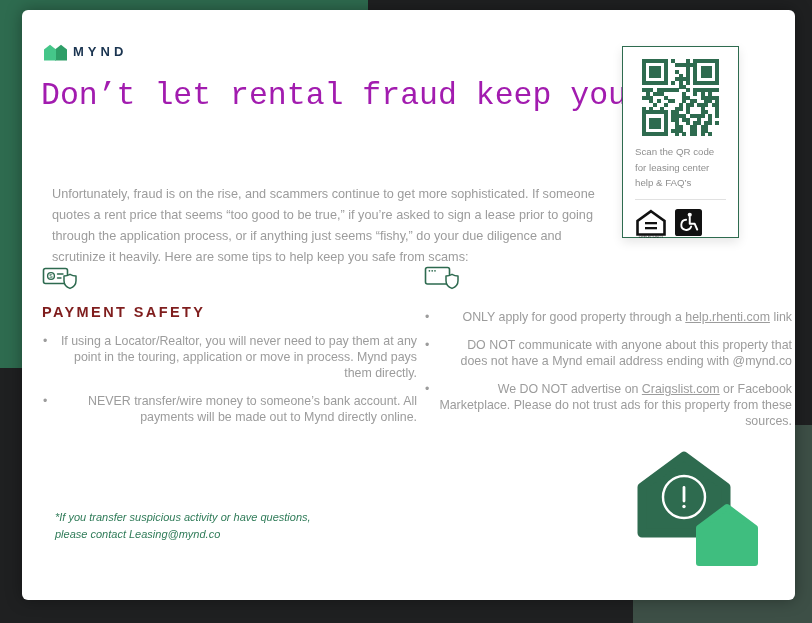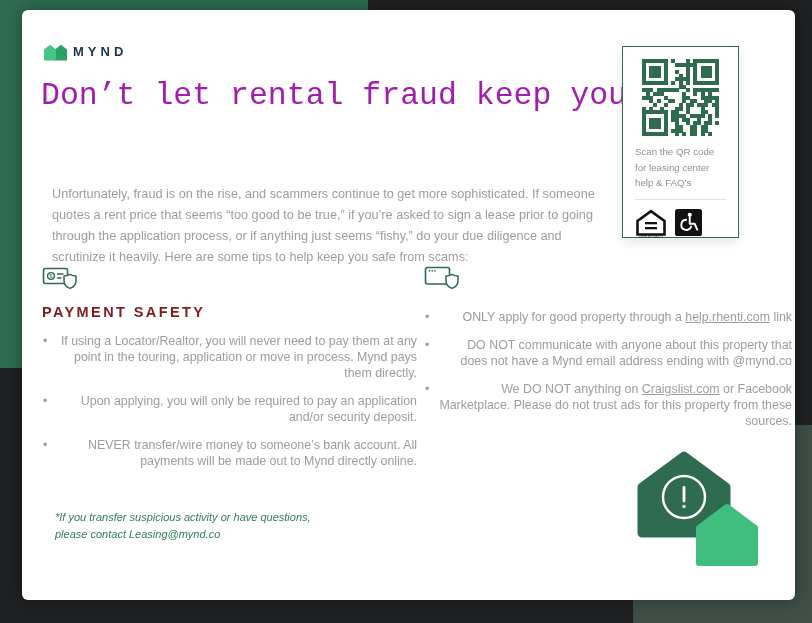--- a/index.html
+++ b/index.html
@@ -325,37 +325,36 @@
       <svg width="36" height="27" viewBox="0 0 36 27">
         <rect x="1.5" y="3.5" width="24" height="15" rx="2" fill="none" stroke="#2D6A4F" stroke-width="1.6"></rect>
         <circle cx="9" cy="11" r="3.4" fill="none" stroke="#2D6A4F" stroke-width="1.4"></circle>
         <text x="9" y="13.1" text-anchor="middle" font-size="6" font-family="Liberation Sans, sans-serif" fill="#2D6A4F">$</text>
         <path d="M15.5 9 h5.5 M15.5 13 h3.5" stroke="#2D6A4F" stroke-width="1.4" stroke-linecap="round"></path>
         <path d="M28 9.3 c1.9 1 3.9 1.6 6 1.8 v4.7 c0 3.6 -2.4 6.3 -6 7.6 c-3.6 -1.3 -6 -4 -6 -7.6 v-4.7 c2.1 -0.2 4.1 -0.8 6 -1.8 z" fill="#ffffff" stroke="#2D6A4F" stroke-width="1.5" stroke-linejoin="round"></path>
       </svg>
       <h2 class="section-title">PAYMENT SAFETY</h2>
       <ul class="bullets">
           <li><span>If using a Locator/Realtor, you will never need to pay them at any point in the touring, application or move in process. Mynd pays them directly.</span></li>
-          <li><span>Upon applying, you will only be required to pay an application and/or security deposit.</span></li>
           <li><span>NEVER transfer/wire money to someone’s bank account. All payments will be made out to Mynd directly online.</span></li>
         </ul>
     </section>
 
     <section class="col col-online">
       <svg width="36" height="27" viewBox="0 0 36 27">
         <rect x="1.5" y="2.5" width="24" height="16.5" rx="2" fill="none" stroke="#2D6A4F" stroke-width="1.6"></rect>
         <circle cx="5.4" cy="5.8" r="0.85" fill="#2D6A4F"></circle>
         <circle cx="8.2" cy="5.8" r="0.85" fill="#2D6A4F"></circle>
         <circle cx="11" cy="5.8" r="0.85" fill="#2D6A4F"></circle>
         <path d="M28 9.3 c1.9 1 3.9 1.6 6 1.8 v4.7 c0 3.6 -2.4 6.3 -6 7.6 c-3.6 -1.3 -6 -4 -6 -7.6 v-4.7 c2.1 -0.2 4.1 -0.8 6 -1.8 z" fill="#ffffff" stroke="#2D6A4F" stroke-width="1.5" stroke-linejoin="round"></path>
       </svg>
       <ul class="bullets">
           <li><span>ONLY apply for good property through a </span><span class="u">help.rhenti.com</span><span> link</span></li>
           <li><span>DO NOT communicate with anyone about this property that does not have a Mynd email address ending with @mynd.co</span></li>
-          <li><span>We DO NOT anything on </span><span class="u">Craigslist.com</span><span> or Facebook Marketplace. Please do not trust ads for this property from these sources.</span></li>
+          <li><span>We DO NOT advertise on </span><span class="u">Craigslist.com</span><span> or Facebook Marketplace. Please do not trust ads for this property from these sources.</span></li>
         </ul>
     </section>
 
     <p class="footnote"><span>*If you transfer suspicious activity or have questions,</span><br><span>please contact Leasing@mynd.co</span></p>
 
     <div class="houses">
       <svg class="house-dark" width="96" height="88" viewBox="0 0 96 88">
         <path d="M48 5 L90 36 L90 82 L6 82 L6 36 Z" fill="#2E6B4F" stroke="#2E6B4F" stroke-width="9" stroke-linejoin="round"></path>
         <circle cx="48" cy="46" r="21" fill="none" stroke="#ffffff" stroke-width="2.4"></circle>
         <line x1="48" y1="36.5" x2="48" y2="50" stroke="#ffffff" stroke-width="2.8" stroke-linecap="round"></line>

